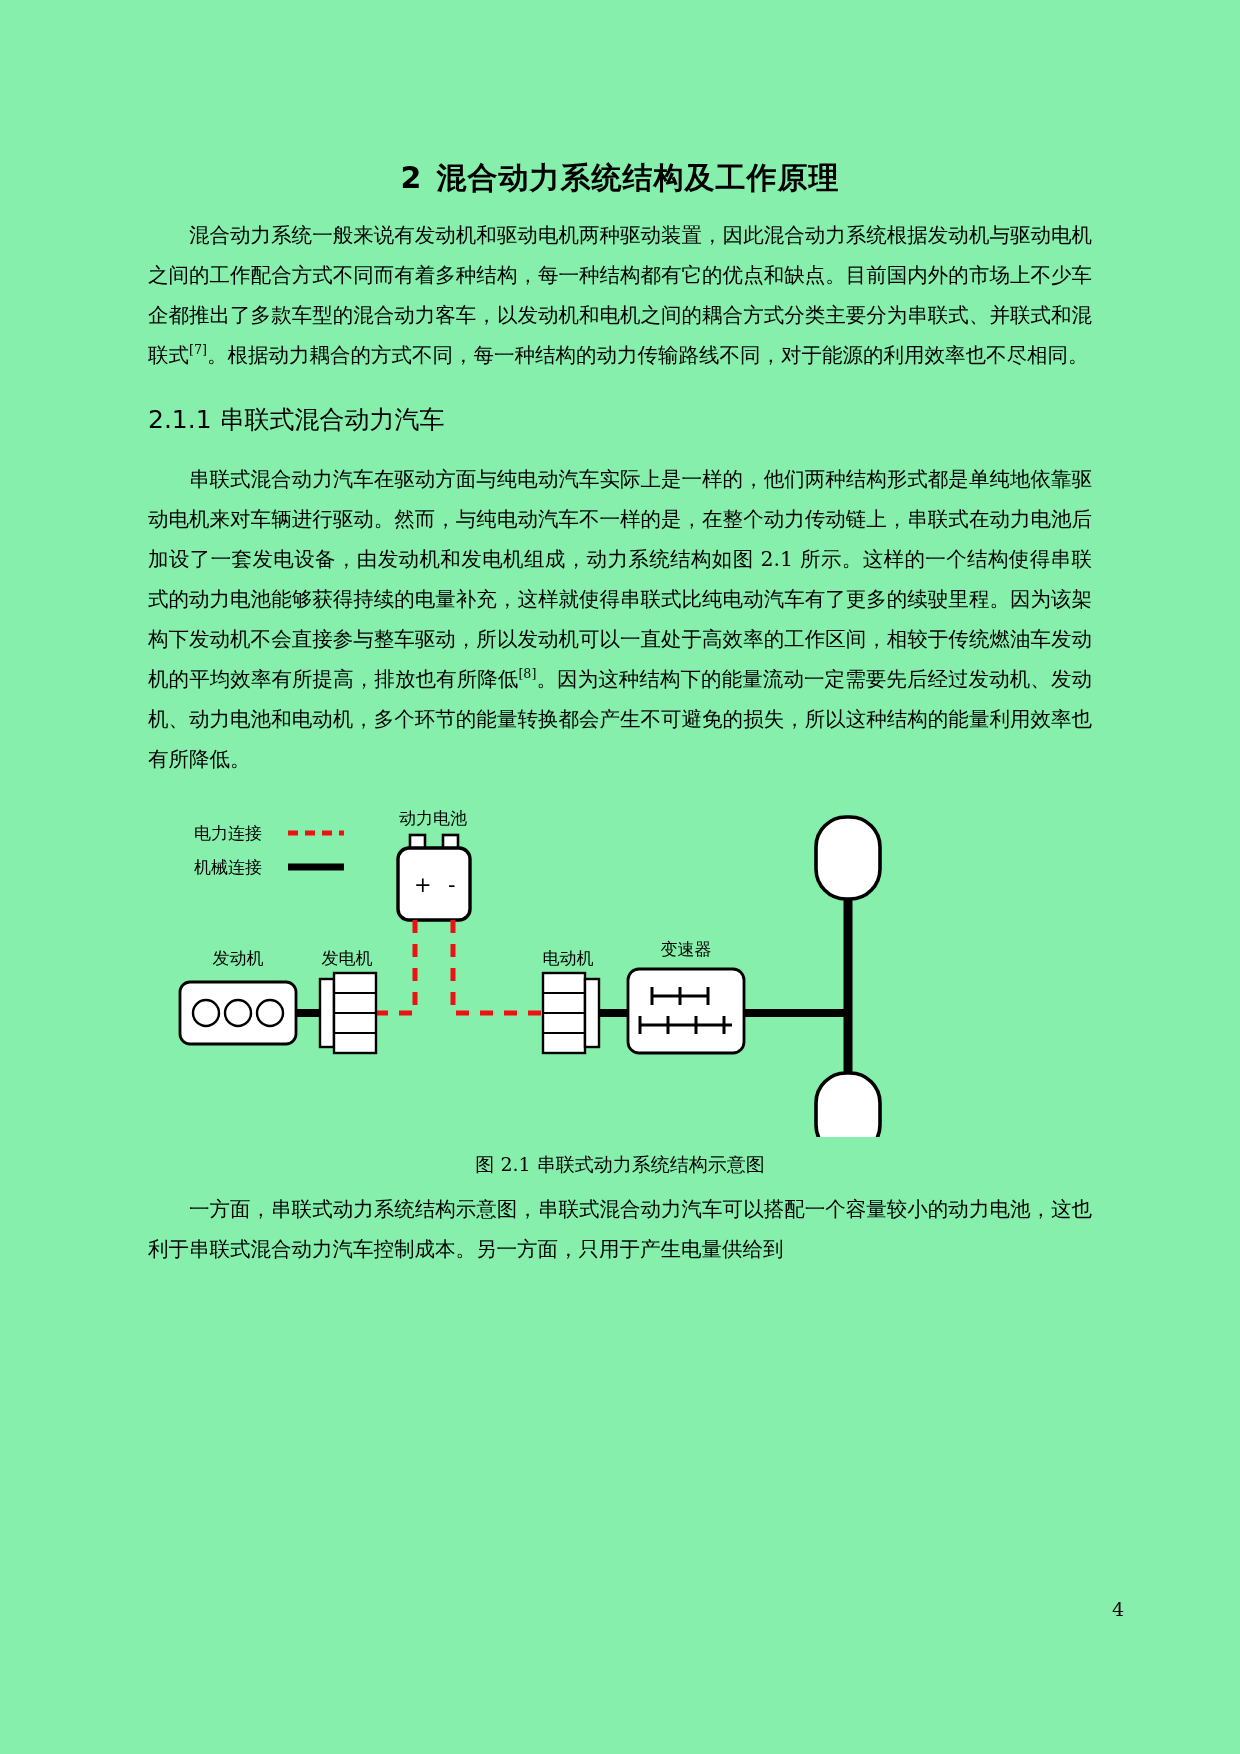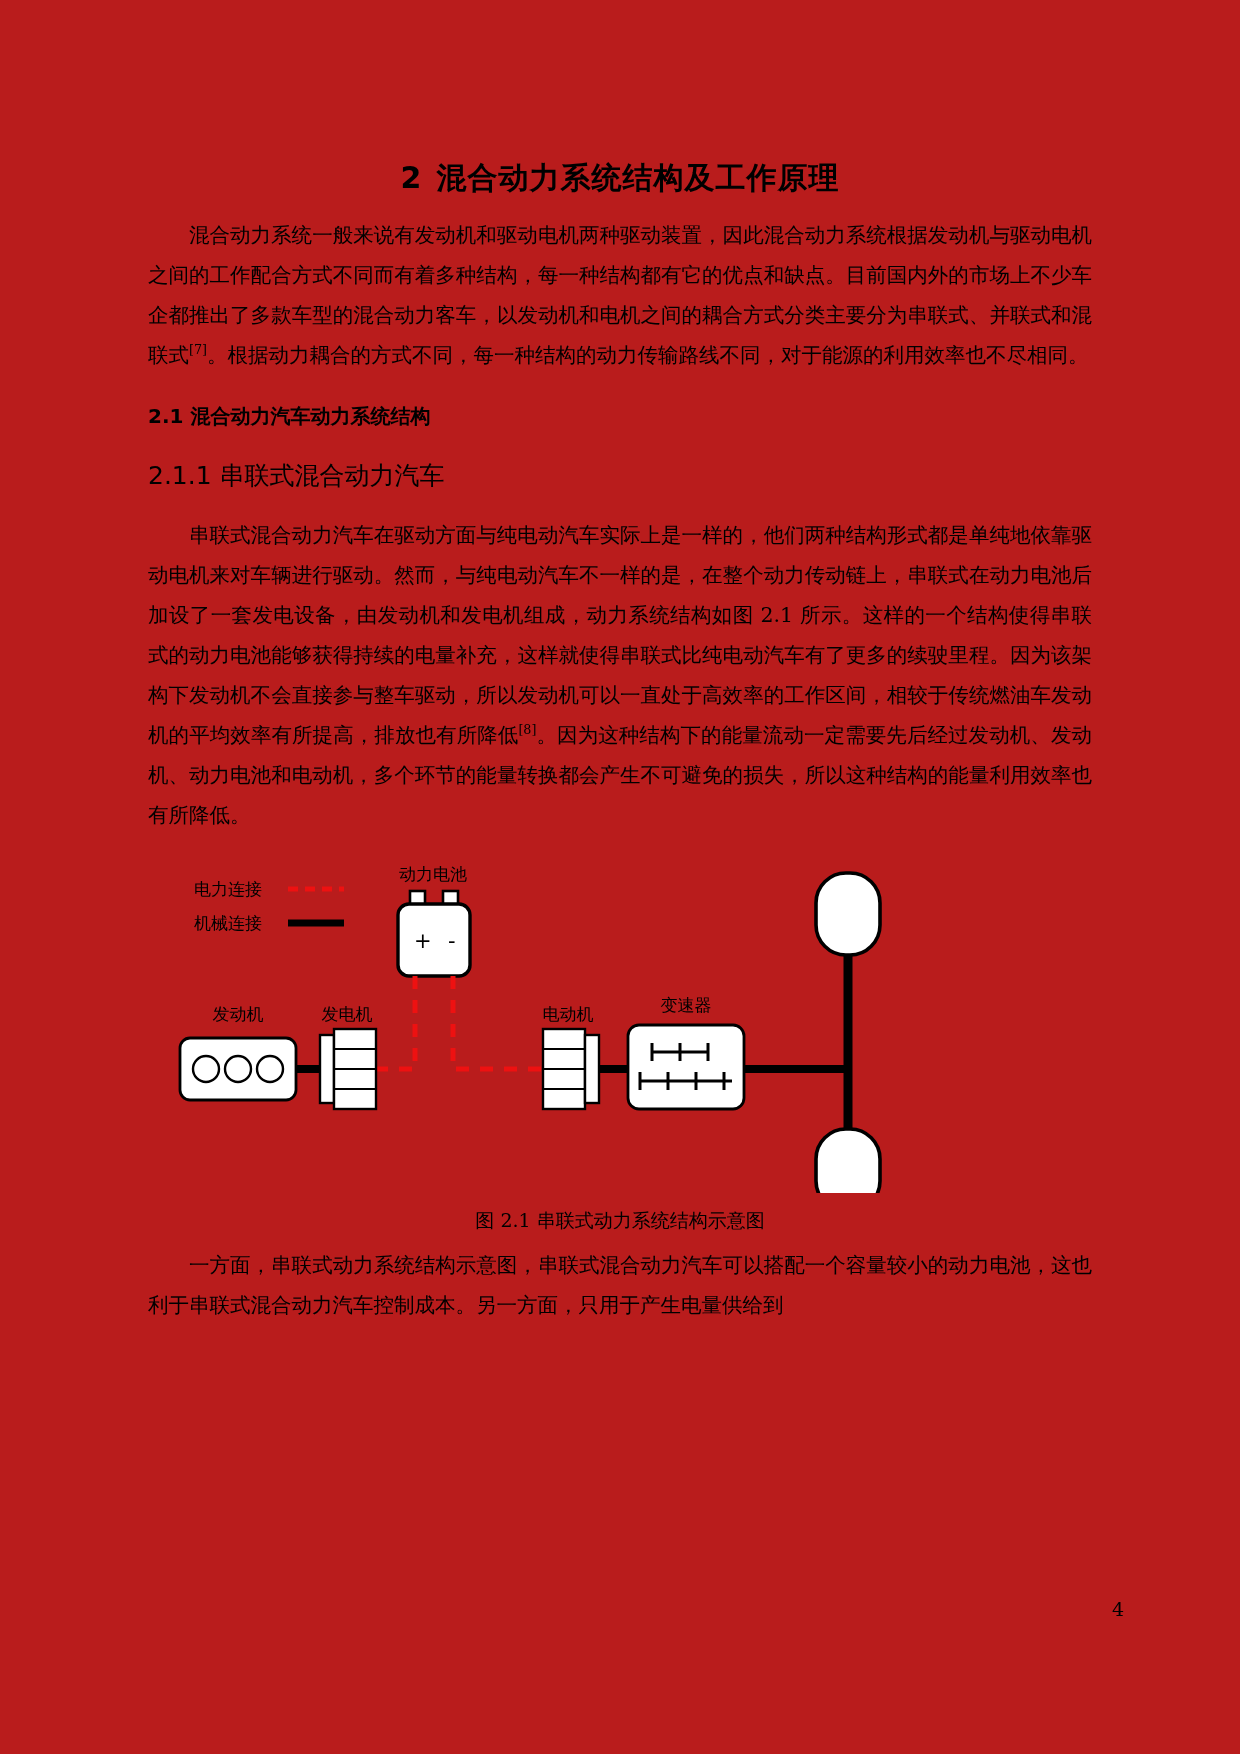--- a/index.html
+++ b/index.html
@@ -8,21 +8,21 @@
     background: #ffffff;
   }
   body {
     font-family: "DejaVu Serif", "Liberation Serif", serif;
     color: #000000;
   }
   .page {
     position: relative;
     width: 1240px;
     height: 1754px;
-    background: #b91c1c;
+    background: #86efac;
     overflow: hidden;
     box-sizing: border-box;
   }
   .content {
     position: absolute;
     left: 148px;
     top: 0;
     width: 944px;
   }
 
@@ -114,21 +114,20 @@
 
 <div class="page">
   <div class="content">
 
     <h1 class="chapter-title">
       <span class="num">2</span><span>混合动力系统结构及工作原理</span>
     </h1>
 
     <p class="para first"><span>混合动力系统一般来说有发动机和驱动电机两种驱动装置，因此混合动力系统根据发动机与驱动电机之间的工作配合方式不同而有着多种结构，每一种结构都有它的优点和缺点。目前国内外的市场上不少车企都推出了多款车型的混合动力客车，以发动机和电机之间的耦合方式分类主要分为串联式、并联式和混联式</span><sup class="ref">[7]</sup><span>。根据动力耦合的方式不同，每一种结构的动力传输路线不同，对于能源的利用效率也不尽相同。</span></p>
 
-    <h2 class="h2"><span>2.1</span>&nbsp;<span>混合动力汽车动力系统结构</span></h2>
 
     <h3 class="h3"><span>2.1.1</span>&nbsp;<span>串联式混合动力汽车</span></h3>
 
     <p class="para second"><span>串联式混合动力汽车在驱动方面与纯电动汽车实际上是一样的，他们两种结构形式都是单纯地依靠驱动电机来对车辆进行驱动。然而，与纯电动汽车不一样的是，在整个动力传动链上，串联式在动力电池后加设了一套发电设备，由发动机和发电机组成，动力系统结构如图 2.1 所示。这样的一个结构使得串联式的动力电池能够获得持续的电量补充，这样就使得串联式比纯电动汽车有了更多的续驶里程。因为该架构下发动机不会直接参与整车驱动，所以发动机可以一直处于高效率的工作区间，相较于传统燃油车发动机的平均效率有所提高，排放也有所降低</span><sup class="ref">[8]</sup><span>。因为这种结构下的能量流动一定需要先后经过发动机、发动机、动力电池和电动机，多个环节的能量转换都会产生不可避免的损失，所以这种结构的能量利用效率也有所降低。</span></p>
 
     <div class="figure">
       <svg width="944" height="330" viewBox="0 0 944 330" xmlns="http://www.w3.org/2000/svg">
 
         <g>
           <text class="svgtext" x="46" y="32">电力连接</text>

